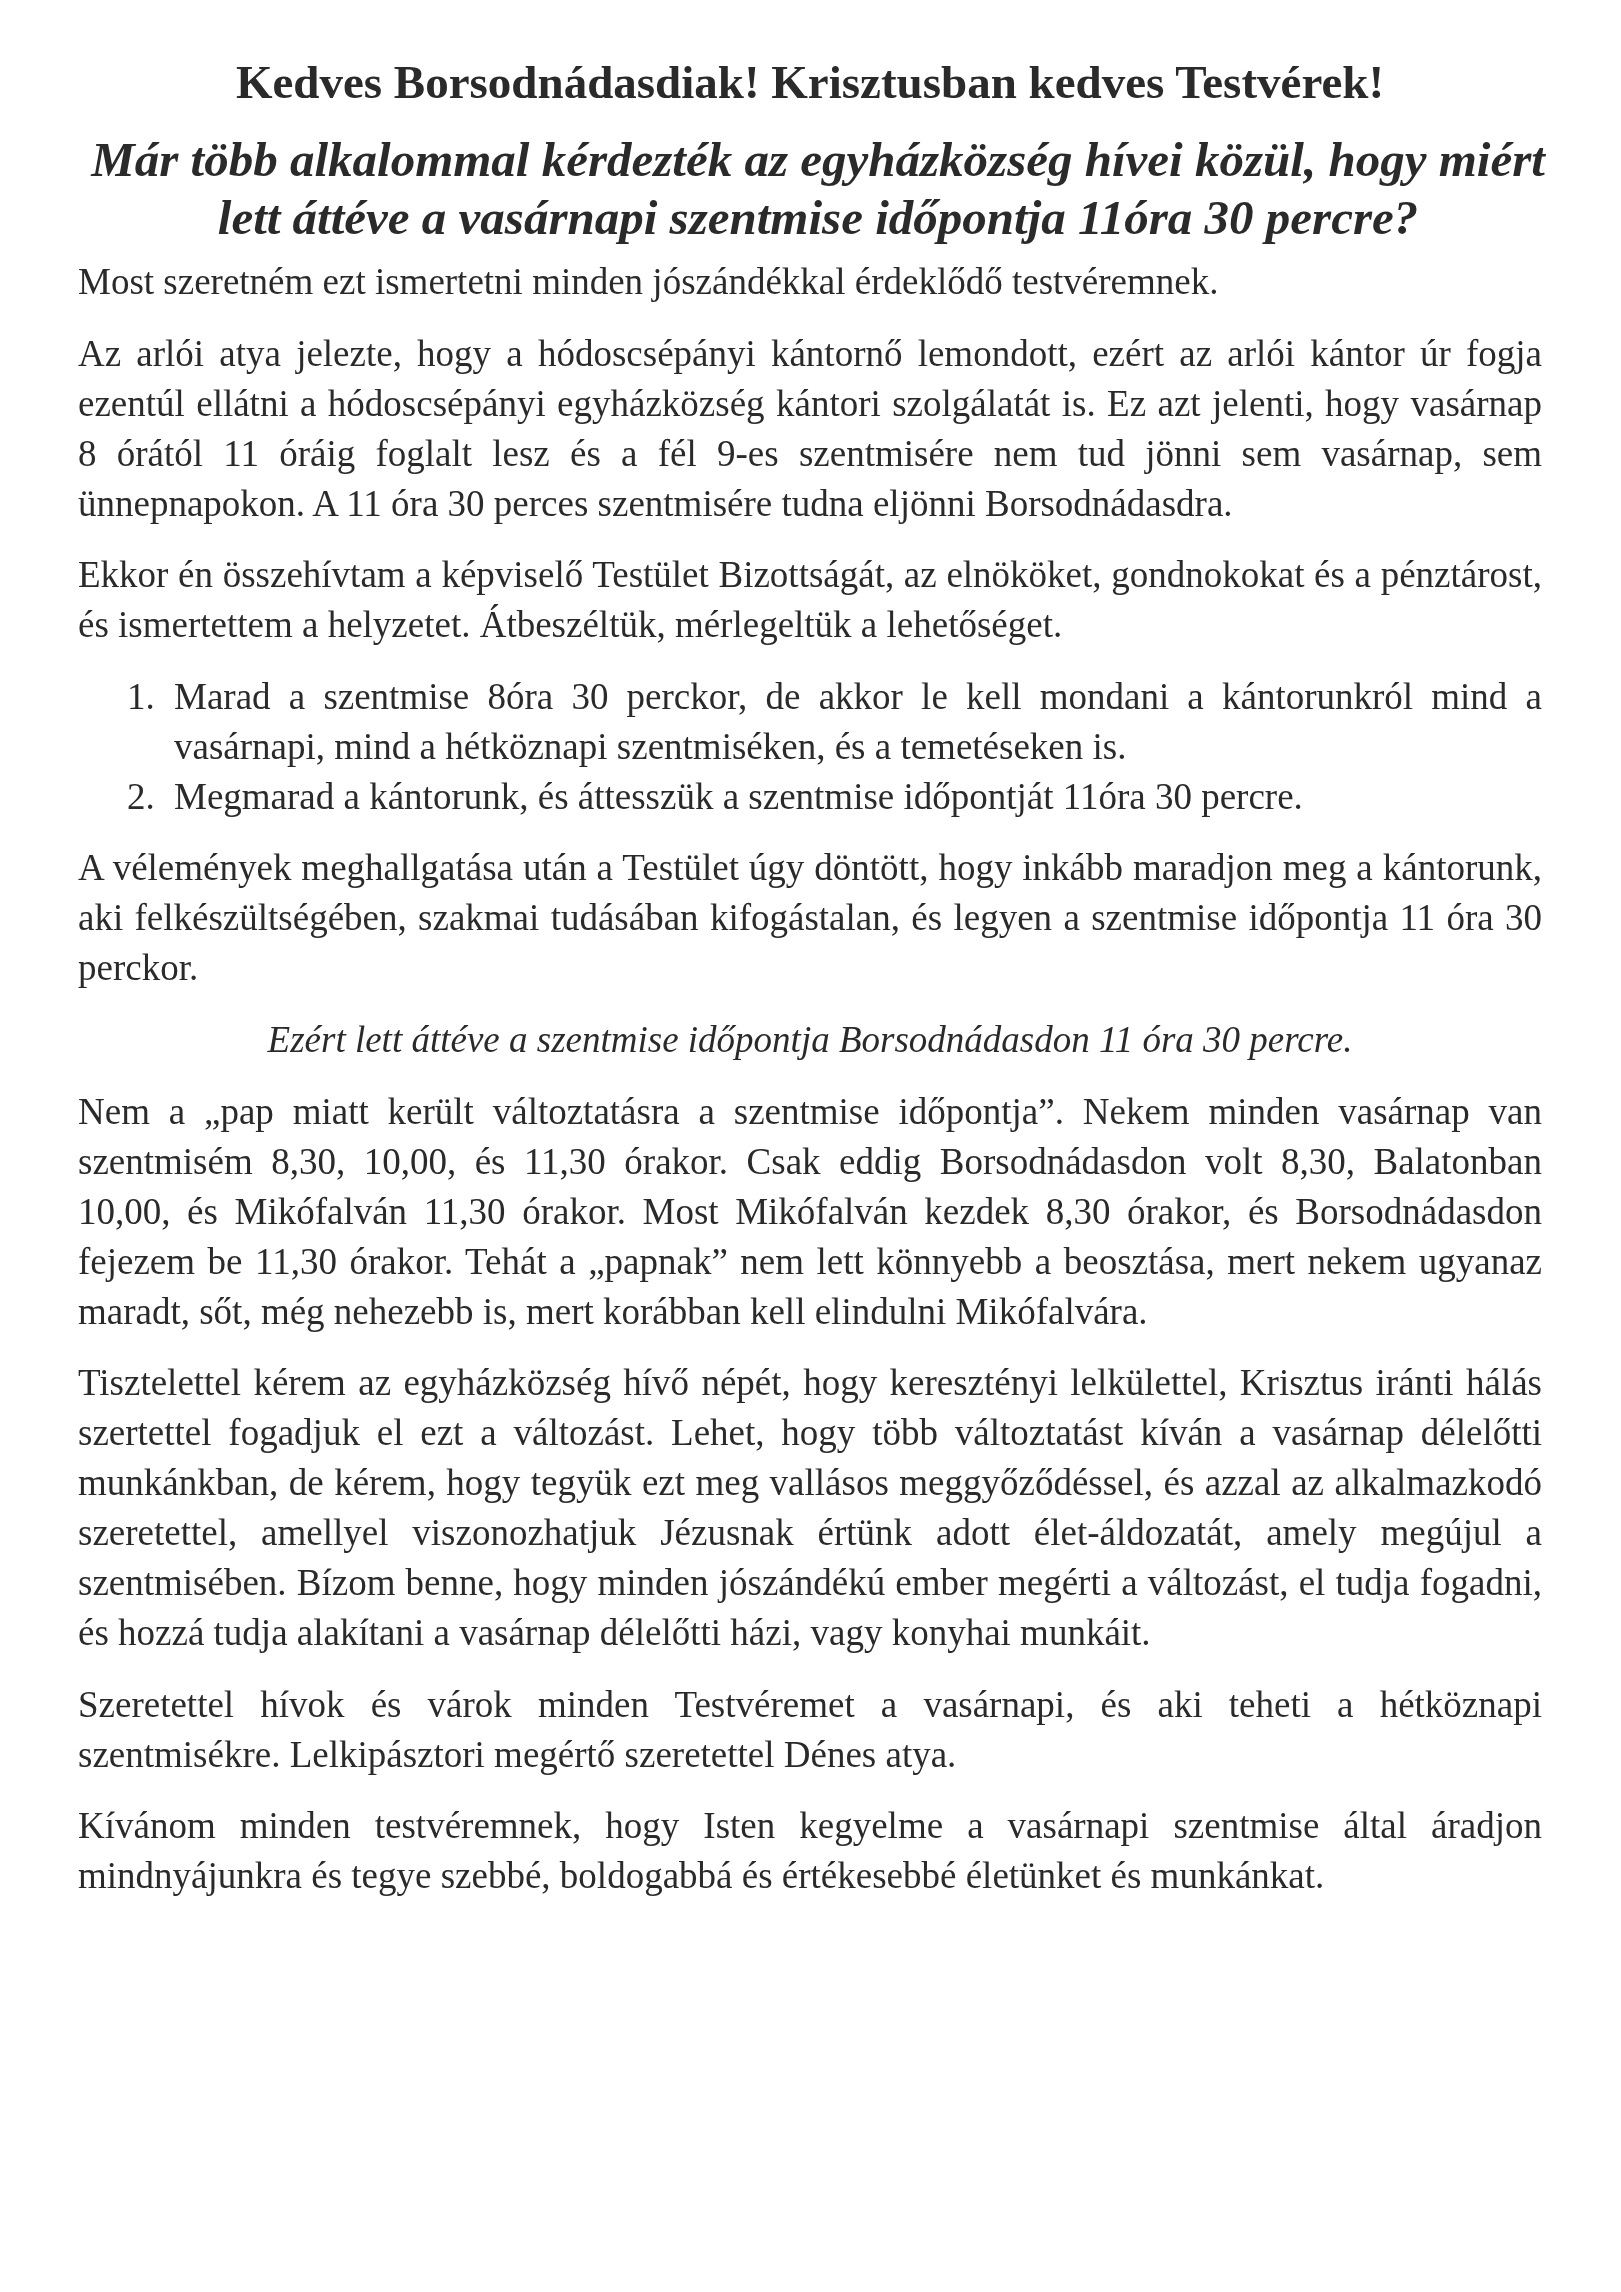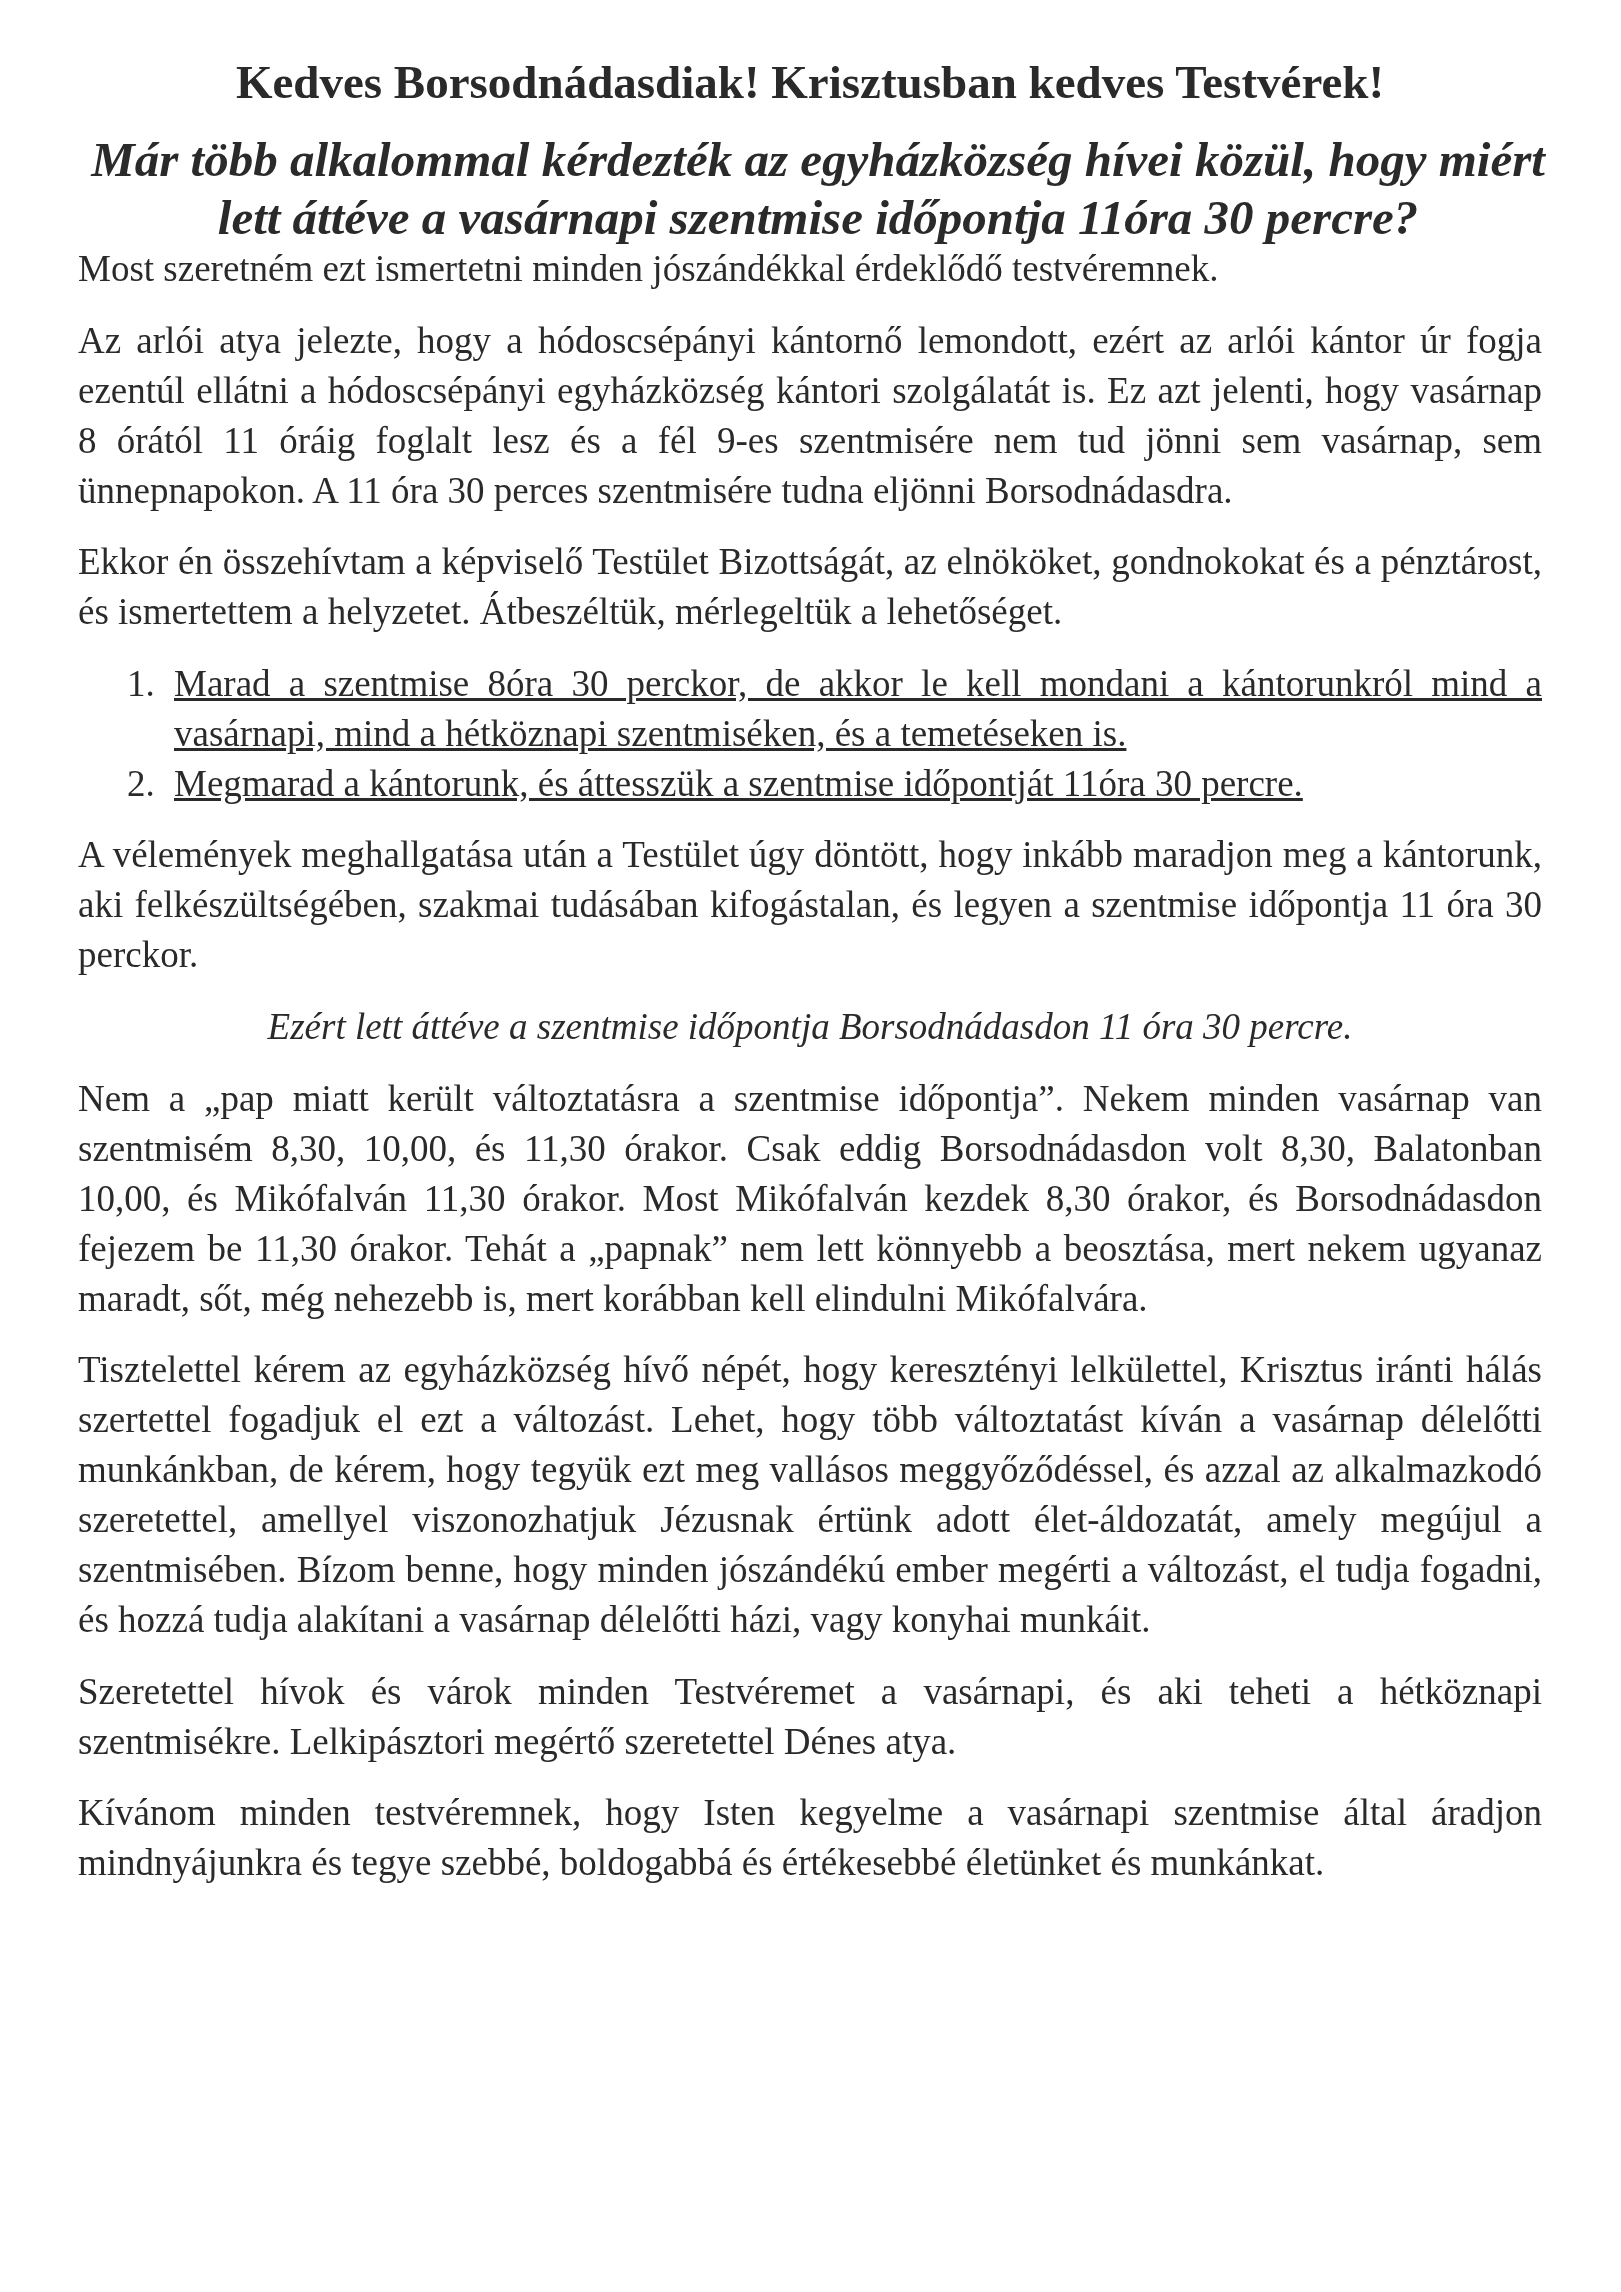--- a/index.html
+++ b/index.html
@@ -10,30 +10,30 @@
   }
   .page { position: absolute; left: 78px; top: 0; width: 1464px; }
   .greeting {
     position: absolute; left: 0; top: 59px; width: 1464px;
     text-align: center; font-size: 47px; line-height: 47px; margin: 0;
   }
   .lead {
     position: absolute; left: 0; top: 123px; width: 1464px;
     text-align: center; font-style: italic; font-size: 49px; line-height: 58px; margin: 8px;
   }
-  .body { position: absolute; left: 0; top: 244px; width: 1464px; }
+  .body { position: absolute; left: 0; top: 257px; width: 1464px; }
   p.para {
     margin: 0 0 21.6px 0; font-size: 37px; line-height: 50px;
     text-align: justify; text-align-last: left;
   }
   p.para.center-italic { font-style: italic; text-align-last: center; margin-left: 0; }
   ol.options { margin: 0 0 21.6px 0; padding: 0; list-style: none; font-size: 37px; line-height: 50px; }
   ol.options li { display: flex; margin: 0; }
   ol.options .num { width: 96px; padding-left: 49px; box-sizing: border-box; flex: 0 0 96px; }
-  ol.options .text { flex: 1; text-align: justify; text-align-last: left; text-decoration: underline; }
+  ol.options .text { flex: 1; text-align: justify; text-align-last: left; }
 </style>
 </head>
 <body>
 
 <div class="page">
   <h1 class="greeting">Kedves Borsodnádasdiak! Krisztusban kedves Testvérek!</h1>
   <h2 class="lead">Már több alkalommal kérdezték az egyházközség hívei közül, hogy miért lett áttéve a vasárnapi szentmise időpontja 11óra 30 percre?</h2>
 
   <div class="body">
     <p class="para">Most szeretném ezt ismertetni minden jószándékkal érdeklődő testvéremnek.</p>

